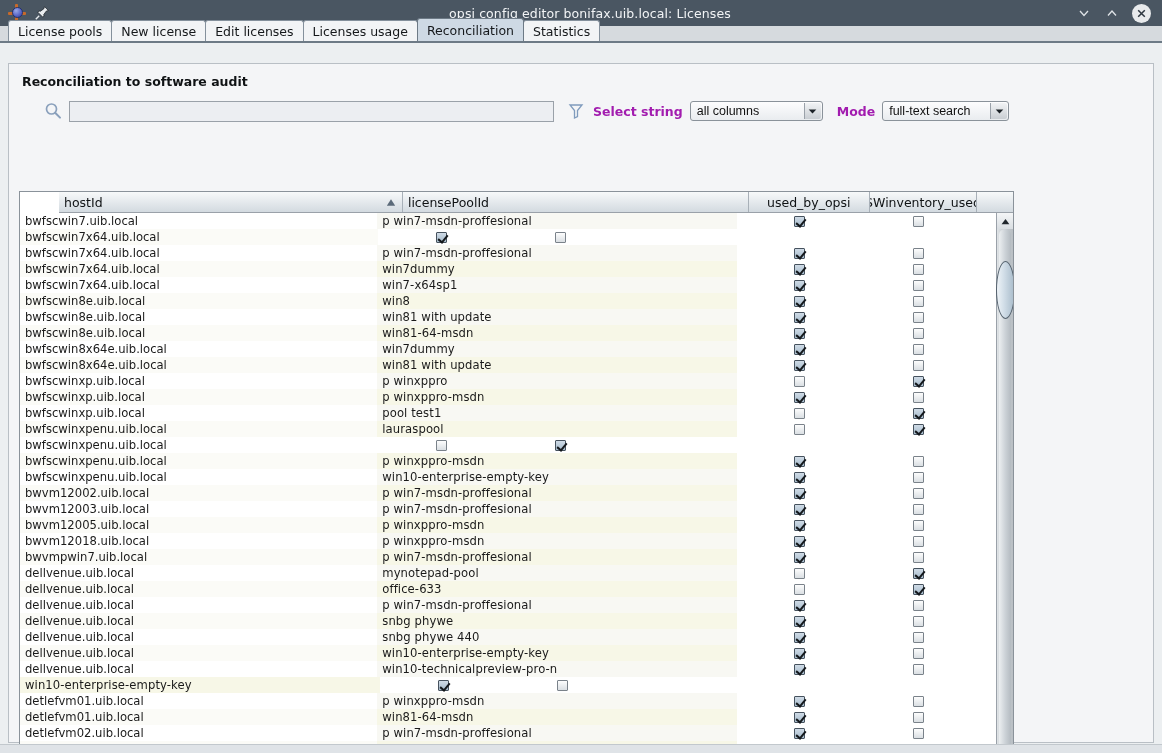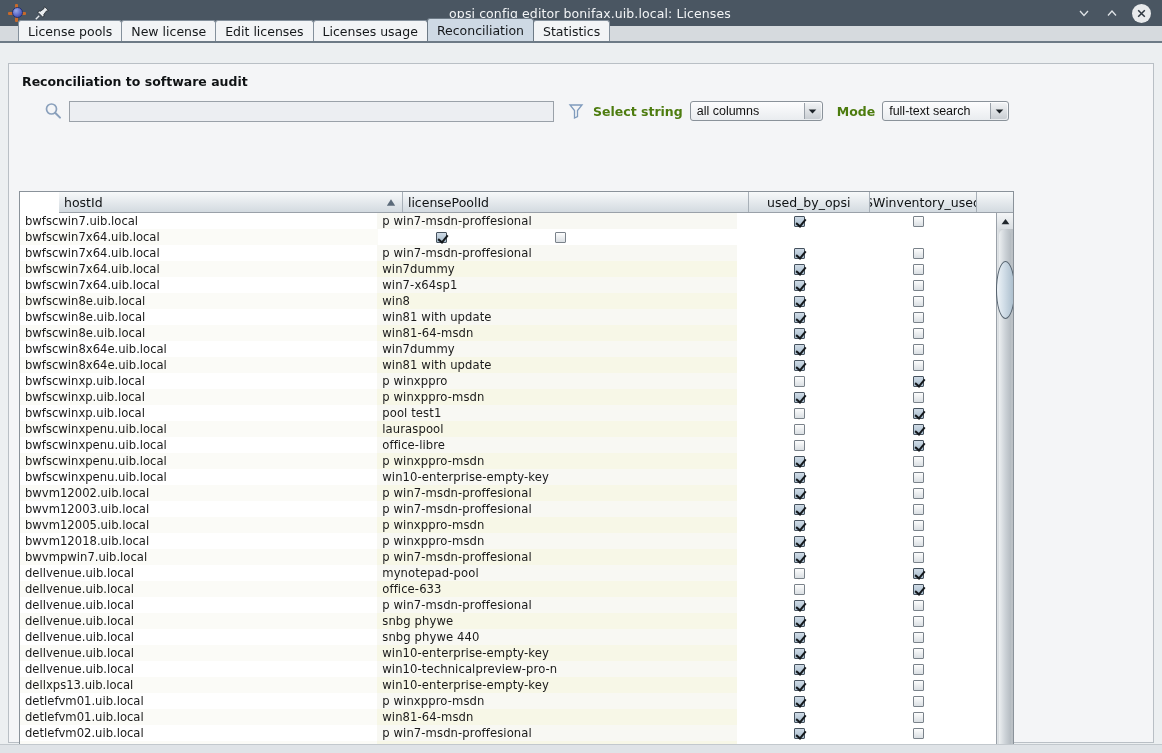--- a/index.html
+++ b/index.html
@@ -50,21 +50,21 @@
   .close-btn {
     width: 19px; height: 19px; border-radius: 50%;
     background: #e8eaec;
     display: flex; align-items: center; justify-content: center;
   }
   
   .tabstrip {
     height: 17px;
     background: #d6dade;
     display: flex; align-items: flex-end;
-    padding-left: 18px;
+    padding-left: 8px;
     border-bottom: 2px solid #6d7a86;
     position: relative;
   }
   .tab {
     height: 21px;
     padding: 0 9px;
     margin-right: -1px;
     display: flex; align-items: center;
     font-size: 12.5px;
     color: #15181b;
@@ -109,21 +109,21 @@
     width: 485px; height: 21px;
     background: #eceef2;
     border: 1px solid #9aa1a9;
     font-size: 12px;
     padding: 0 4px;
     color: #111;
     font-family: "DejaVu Sans", sans-serif;
   }
   .funnel-icon { width: 16px; height: 18px; margin: 0 9px 0 14px; }
   .lbl {
-    font-size: 12.5px; color: #4d7c0f; font-weight: bold;
+    font-size: 12.5px; color: #a21caf; font-weight: bold;
     font-family: "DejaVu Sans", sans-serif;
     margin-right: 7px; white-space: nowrap;
   }
   .combo {
     position: relative;
     height: 20px;
     border: 1px solid #8a929a;
     border-radius: 3px;
     background: linear-gradient(#fdfdfe, #e9ecef);
     display: flex; align-items: center;
@@ -515,21 +515,20 @@
               <div class="cell chk">
                 <span class="cb"></span>
               </div>
               <div class="cell chk2">
                 <span class="cb on"></span>
               </div>
               <div class="cell tail"></div>
             </div>
             <div class="row even">
               <div class="cell host">bwfscwinxpenu.uib.local</div>
-              <div class="cell pool">office-libre</div>
               <div class="cell chk">
                 <span class="cb"></span>
               </div>
               <div class="cell chk2">
                 <span class="cb on"></span>
               </div>
               <div class="cell tail"></div>
             </div>
             <div class="row alt">
               <div class="cell host">bwfscwinxpenu.uib.local</div>
@@ -679,21 +678,20 @@
               <div class="cell pool">win10-technicalpreview-pro-n</div>
               <div class="cell chk">
                 <span class="cb on"></span>
               </div>
               <div class="cell chk2">
                 <span class="cb"></span>
               </div>
               <div class="cell tail"></div>
             </div>
             <div class="row alt">
-              <div class="cell host">dellxps13.uib.local</div>
               <div class="cell pool">win10-enterprise-empty-key</div>
               <div class="cell chk">
                 <span class="cb on"></span>
               </div>
               <div class="cell chk2">
                 <span class="cb"></span>
               </div>
               <div class="cell tail"></div>
             </div>
             <div class="row even">

